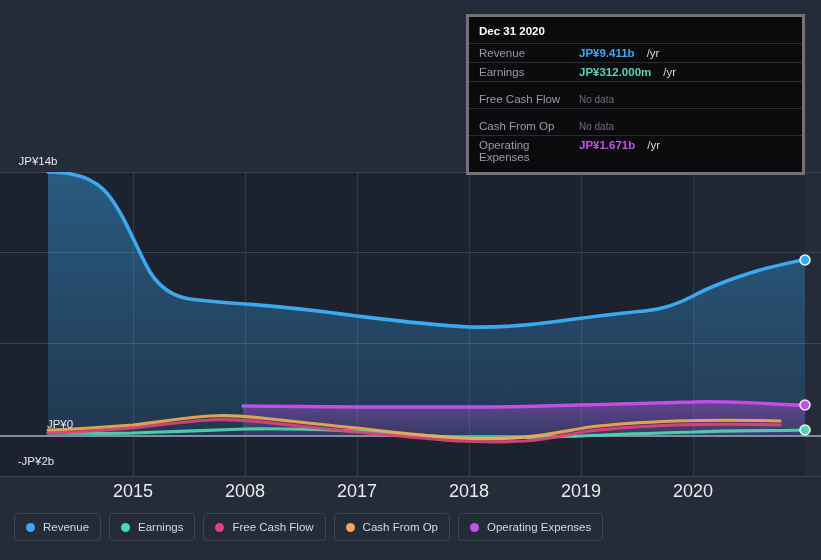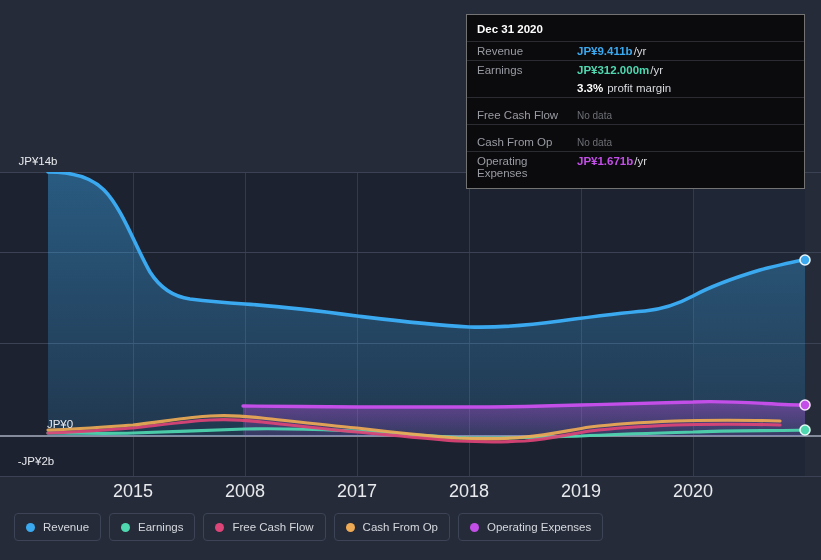--- a/index.html
+++ b/index.html
@@ -66,39 +66,39 @@
     position: absolute; left: 0; top: 0;
     width: 821px; height: 560px;
     pointer-events: none;
   }
 
   
   .tooltip {
     position: absolute;
     left: 466px; top: 14px; width: 339px;
     background: #0b0b0d;
-    border: 1px solid #737373;
+    border: 3px solid #737373;
     padding: 8px 0 6px 0;
   }
   .tt-title {
     color: #ffffff; font-size: 11.5px; font-weight: bold;
     padding: 0 10px 6px 10px;
   }
   .tt-row {
     display: flex; align-items: baseline;
     border-top: 1px solid #2a2c32;
     padding: 3px 10px 3px 10px;
     min-height: 17px;
   }
   .tt-row.no-border { border-top: none; }
   .tt-label {
     color: #9a9ca3; font-size: 11.5px; width: 100px; flex: none;
   }
   .tt-value { font-size: 11.5px; font-weight: bold; }
-  .tt-unit { color: #d8dade; font-size: 11.5px; font-weight: normal; margin-left: 1px; }
+  .tt-unit { color: #d8dade; font-size: 11.5px; font-weight: normal; margin-left: 12px; }
   .tt-nodata { color: #6e7076; font-size: 10px; font-weight: normal; margin-top: 9px; }
   .tt-margin-val { color: #ffffff; font-size: 11.5px; font-weight: bold; }
   .tt-margin-txt { color: #d8dade; font-size: 11.5px; font-weight: normal; margin-left: 4px; }
 
   
   .legend {
     position: absolute; left: 14px; top: 513px;
     display: flex; gap: 8px;
   }
   .legend-item {
@@ -219,25 +219,20 @@
       <span class="tt-value" style="color:#3ba9f0">JP¥9.411b</span>
       <span class="tt-unit">/yr</span>
     </div>
 
     <div class="tt-row">
       <span class="tt-label">Earnings</span>
       <span class="tt-value" style="color:#4fd8b0">JP¥312.000m</span>
       <span class="tt-unit">/yr</span>
     </div>
 
-    <div class="tt-row no-border">
-      <span class="tt-label"></span>
-      <span class="tt-margin-val">3.3%</span>
-      <span class="tt-margin-txt">profit margin</span>
-    </div>
 
     <div class="tt-row">
       <span class="tt-label">Free Cash Flow</span>
       <span class="tt-nodata">No data</span>
     </div>
 
     <div class="tt-row">
       <span class="tt-label">Cash From Op</span>
       <span class="tt-nodata">No data</span>
     </div>

